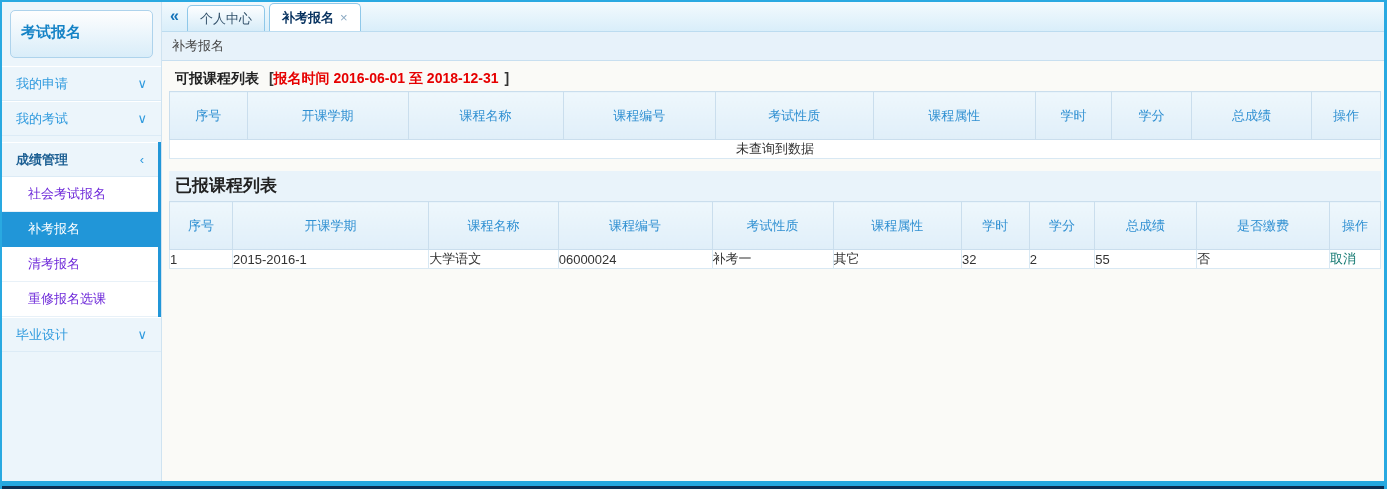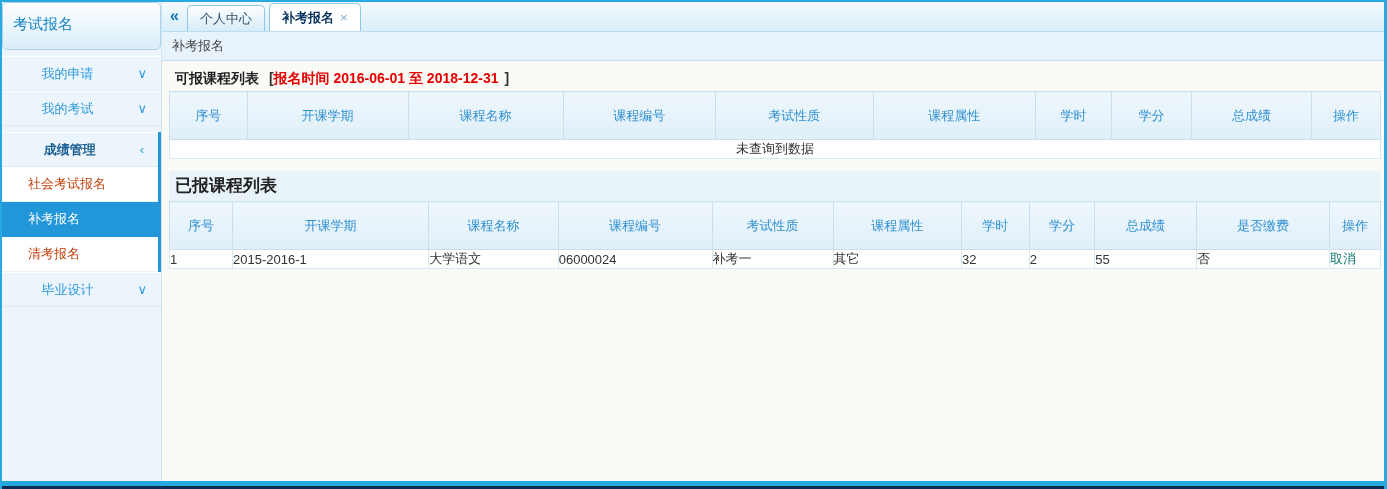--- a/index.html
+++ b/index.html
@@ -13,41 +13,40 @@
   .body { display:flex; height:479px; }
 
   
   .bottom-strip { position:absolute; left:0; right:0; bottom:0; height:8px; }
   .bottom-strip .b1 { height:5px; background:#25a7e0; }
   .bottom-strip .b2 { height:3px; background:#0c2d52; }
 
   
   .sidebar { width:160px; min-width:160px; background:#ecf5fb; border-right:1px solid #cfe3f1; }
   .side-title {
-    margin:0; padding:12px 10px; height:48px;
+    margin:8px; padding:12px 10px; height:48px;
     border:1px solid #aed3ec; border-radius:5px;
     background:linear-gradient(#fefefe,#d9edf9);
-    color:#1583c6; font-weight:normal; font-size:15px;
+    color:#1583c6; font-weight:bold; font-size:15px;
   }
   .menu { margin-top:6px; }
   .menu-group {
-    display:flex; justify-content:flex-end; align-items:center;
+    display:flex; justify-content:space-between; align-items:center;
     height:35px; padding:8px 14px; cursor:pointer;
     color:#2f9ade; font-size:13px;
     border-top:1px solid #ffffff; border-bottom:1px solid #dcebf6;
     background:#ecf5fb;
-    gap:44px;
   }
   .menu-group .chev { font-size:13px; color:#2f9ade; }
   .expanded-wrap { border-right:3px solid #2196d8; }
   .expanded-wrap .menu-group { color:#1c5f93; font-weight:bold;margin-top:6px; }
   .expanded-wrap .menu-group .chev { color:#2f9ade; font-weight:normal; }
   .menu-sub {
     height:35px; line-height:34px; padding-left:26px; cursor:pointer;
-    background:#ffffff; color:#c2410c; font-size:13px;
+    background:#ffffff; color:#6d28d9; font-size:13px;
     border-bottom:1px solid #e8f1f8;
   }
   .menu-sub.selected { background:#2196d8; color:#ffffff; border-bottom:1px solid #2196d8; }
 
   
   .content { flex:1; display:flex; flex-direction:column; background:#fafaf7; overflow:hidden; }
 
   .tabbar {
     display:flex; align-items:flex-end; height:30px; padding-left:6px;
     background:linear-gradient(#f3fafd,#d9eefa);
@@ -122,20 +121,21 @@
 
         <div class="expanded-wrap">
           <div class="menu-group">
             <span>成绩管理</span>
             <span class="chev">‹</span>
           </div>
           <div class="submenu">
             <div class="menu-sub">社会考试报名</div>
             <div class="menu-sub selected">补考报名</div>
             <div class="menu-sub">清考报名</div>
+            <div class="menu-sub">重修报名选课</div>
           </div>
         </div>
 
         <div class="menu-group">
           <span>毕业设计</span>
           <span class="chev">∨</span>
         </div>
 
       </nav>
     </aside>

